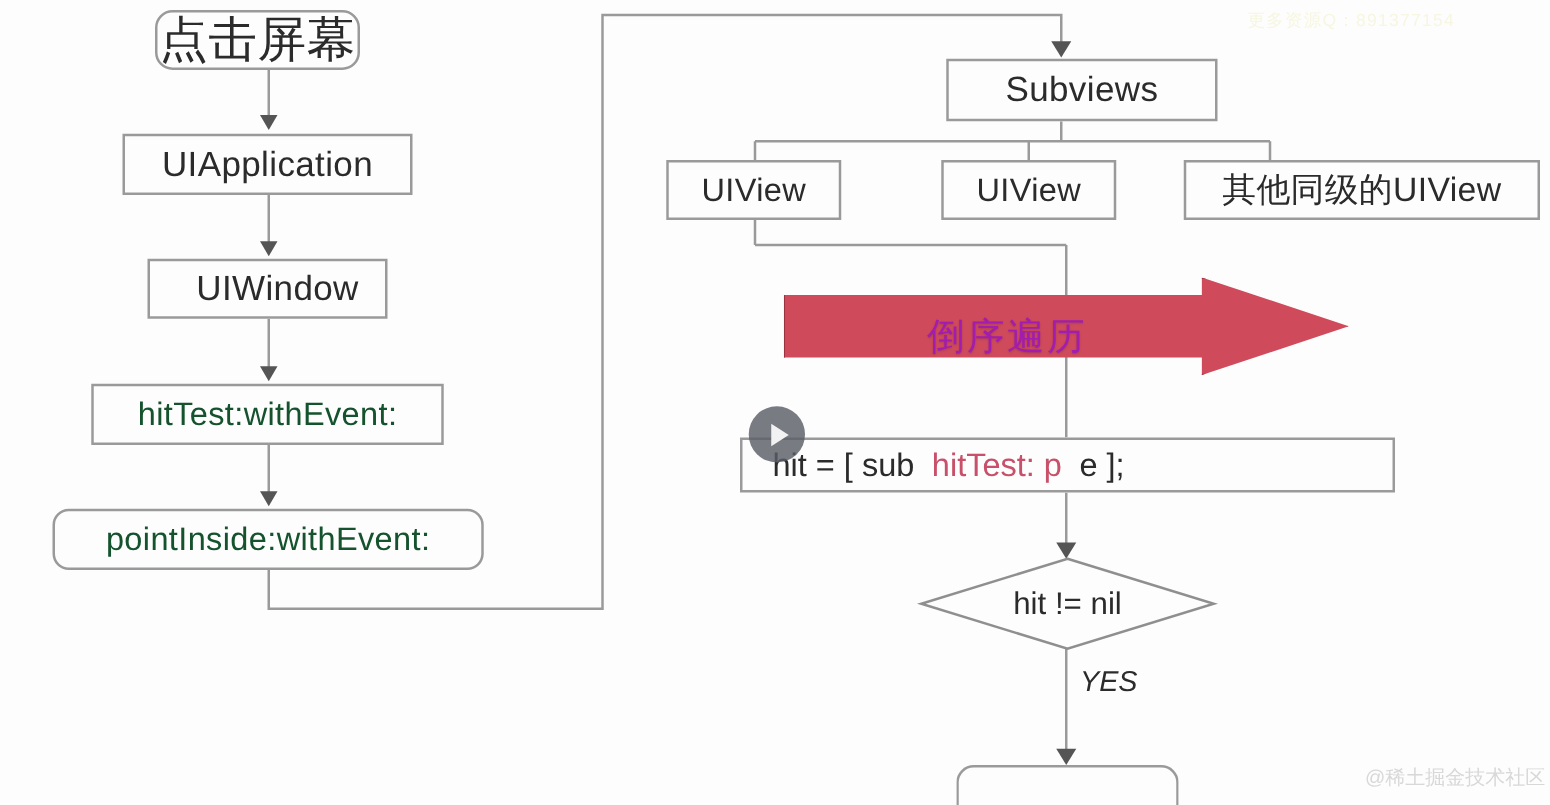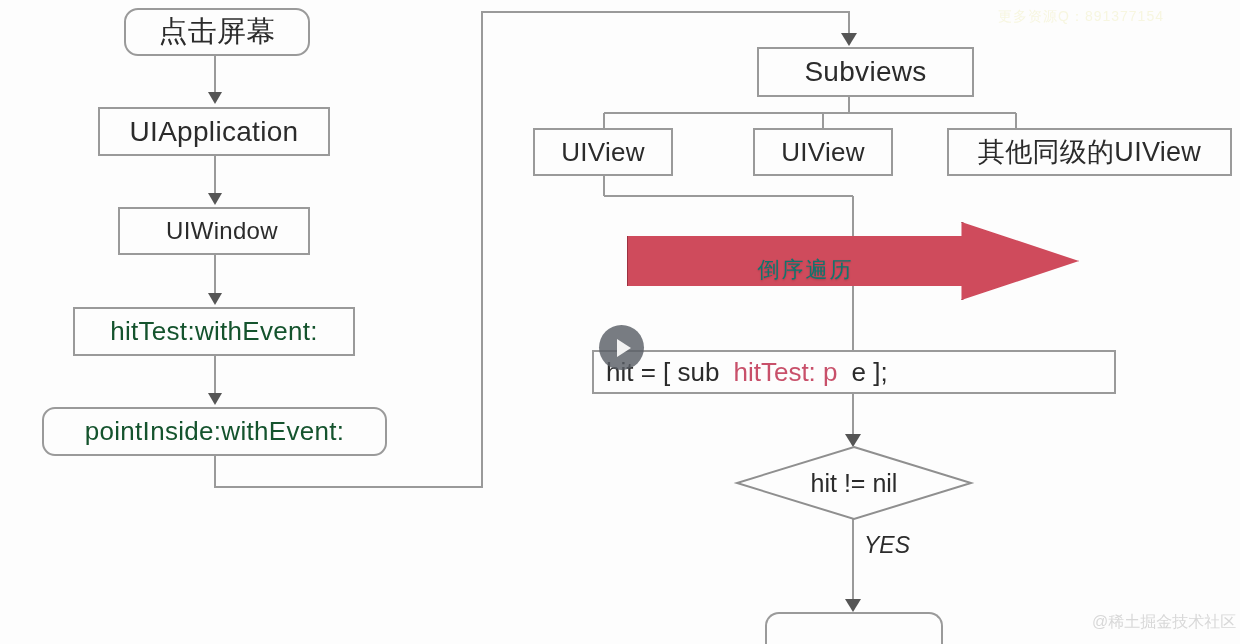--- a/index.html
+++ b/index.html
@@ -20,33 +20,33 @@
     background:#fdfdfd;
     border:2px solid #9a9a9a;
     color:#2b2b2b;
     white-space:nowrap;
     letter-spacing:.3px;
   }
   .node.rounded{border-radius:14px;}
   .node.red{color:#14532d;}
 
   
-  #n-tap      {left:124px; top:8px;   width:186px; height:48px; font-size:29px;}
+  #n-tap      {left:124px; top:8px;   width:164px; height:48px; font-size:39px;}
   #n-uiapp    {left:98px;  top:107px; width:232px; height:49px; font-size:28px;}
-  #n-uiwindow {left:118px; top:207px; width:192px; height:48px; font-size:24px;padding-left:16px;}
+  #n-uiwindow {left:118px; top:207px; width:192px; height:48px; font-size:28px;padding-left:16px;}
   #n-hittest  {left:73px;  top:307px; width:282px; height:49px; font-size:26px;}
   #n-pointin  {left:42px;  top:407px; width:345px; height:49px; font-size:26px;border-radius:13px;}
 
   
   #n-subviews {left:757px; top:47px;  width:217px; height:50px; font-size:28px;}
   #n-uiview1  {left:533px; top:128px; width:140px; height:48px; font-size:26px;}
   #n-uiview2  {left:753px; top:128px; width:140px; height:48px; font-size:26px;}
   #n-uiviewo  {left:947px; top:128px; width:285px; height:48px; font-size:27px;}
   #n-code     {left:592px; top:350px; width:524px; height:44px; font-size:26px;
-               justify-content:flex-start; padding-left:12px; letter-spacing:0;}
+               justify-content:flex-start; padding-left:24px; letter-spacing:0;}
   #n-bottom   {left:765px; top:612px; width:178px; height:40px; font-size:27px;
                border-radius:14px 14px 0 0; border-bottom:none; color:#c8506a;
                align-items:flex-end; overflow:hidden;}
 
   .code-red{color:#c8506a;}
   .code-dark{color:#2b2b2b;}
   .sp{display:inline-block;width:7px;}
 
   
   #banner{
@@ -54,21 +54,21 @@
     display:flex;align-items:center;justify-content:center;
   }
   #banner .shape{
     position:absolute;inset:0;
     background:#cf4b5c;
     border:1px solid #9c3140;
     clip-path:polygon(0% 18%, 74% 18%, 74% 0%, 100% 50%, 74% 100%, 74% 82%, 0% 82%);
   }
   #banner .txt{
     position:relative;
-    color:#0f766e;font-size:22px;letter-spacing:2px;
+    color:#a21caf;font-size:30px;letter-spacing:2px;
     margin-right:95px;
     text-shadow:0 1px 2px rgba(0,0,0,.18);
     margin-top:17px;
   }
 
   
   #diamond{
     position:absolute;left:737px;top:447px;width:234px;height:72px;
   }
   #diamond .dlabel{

